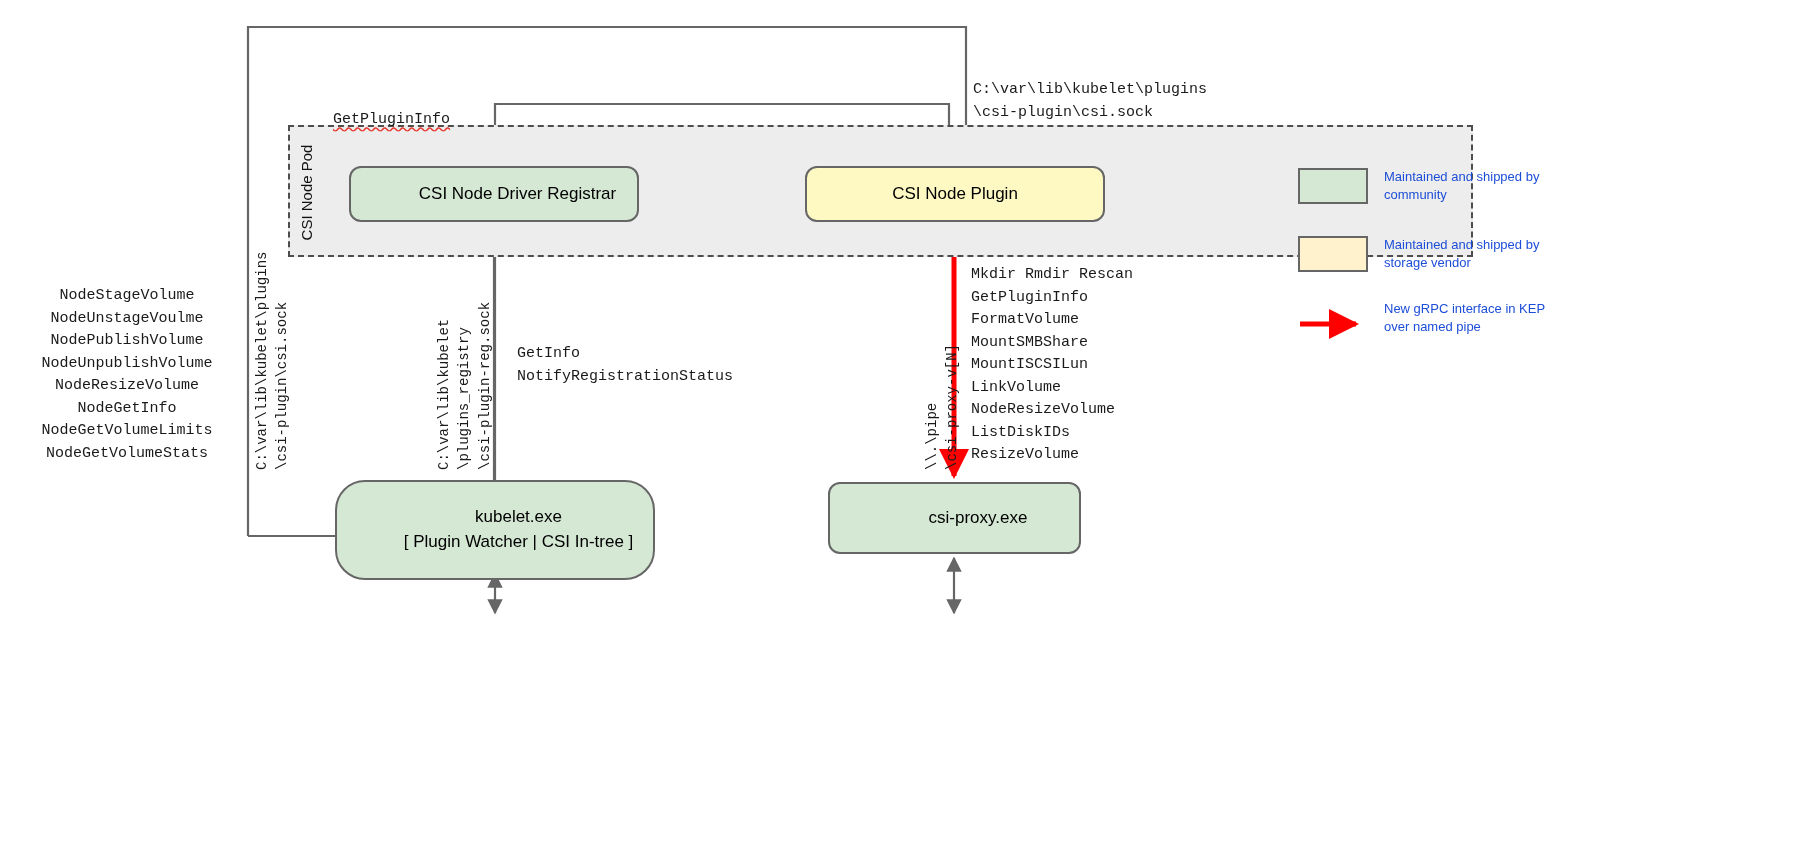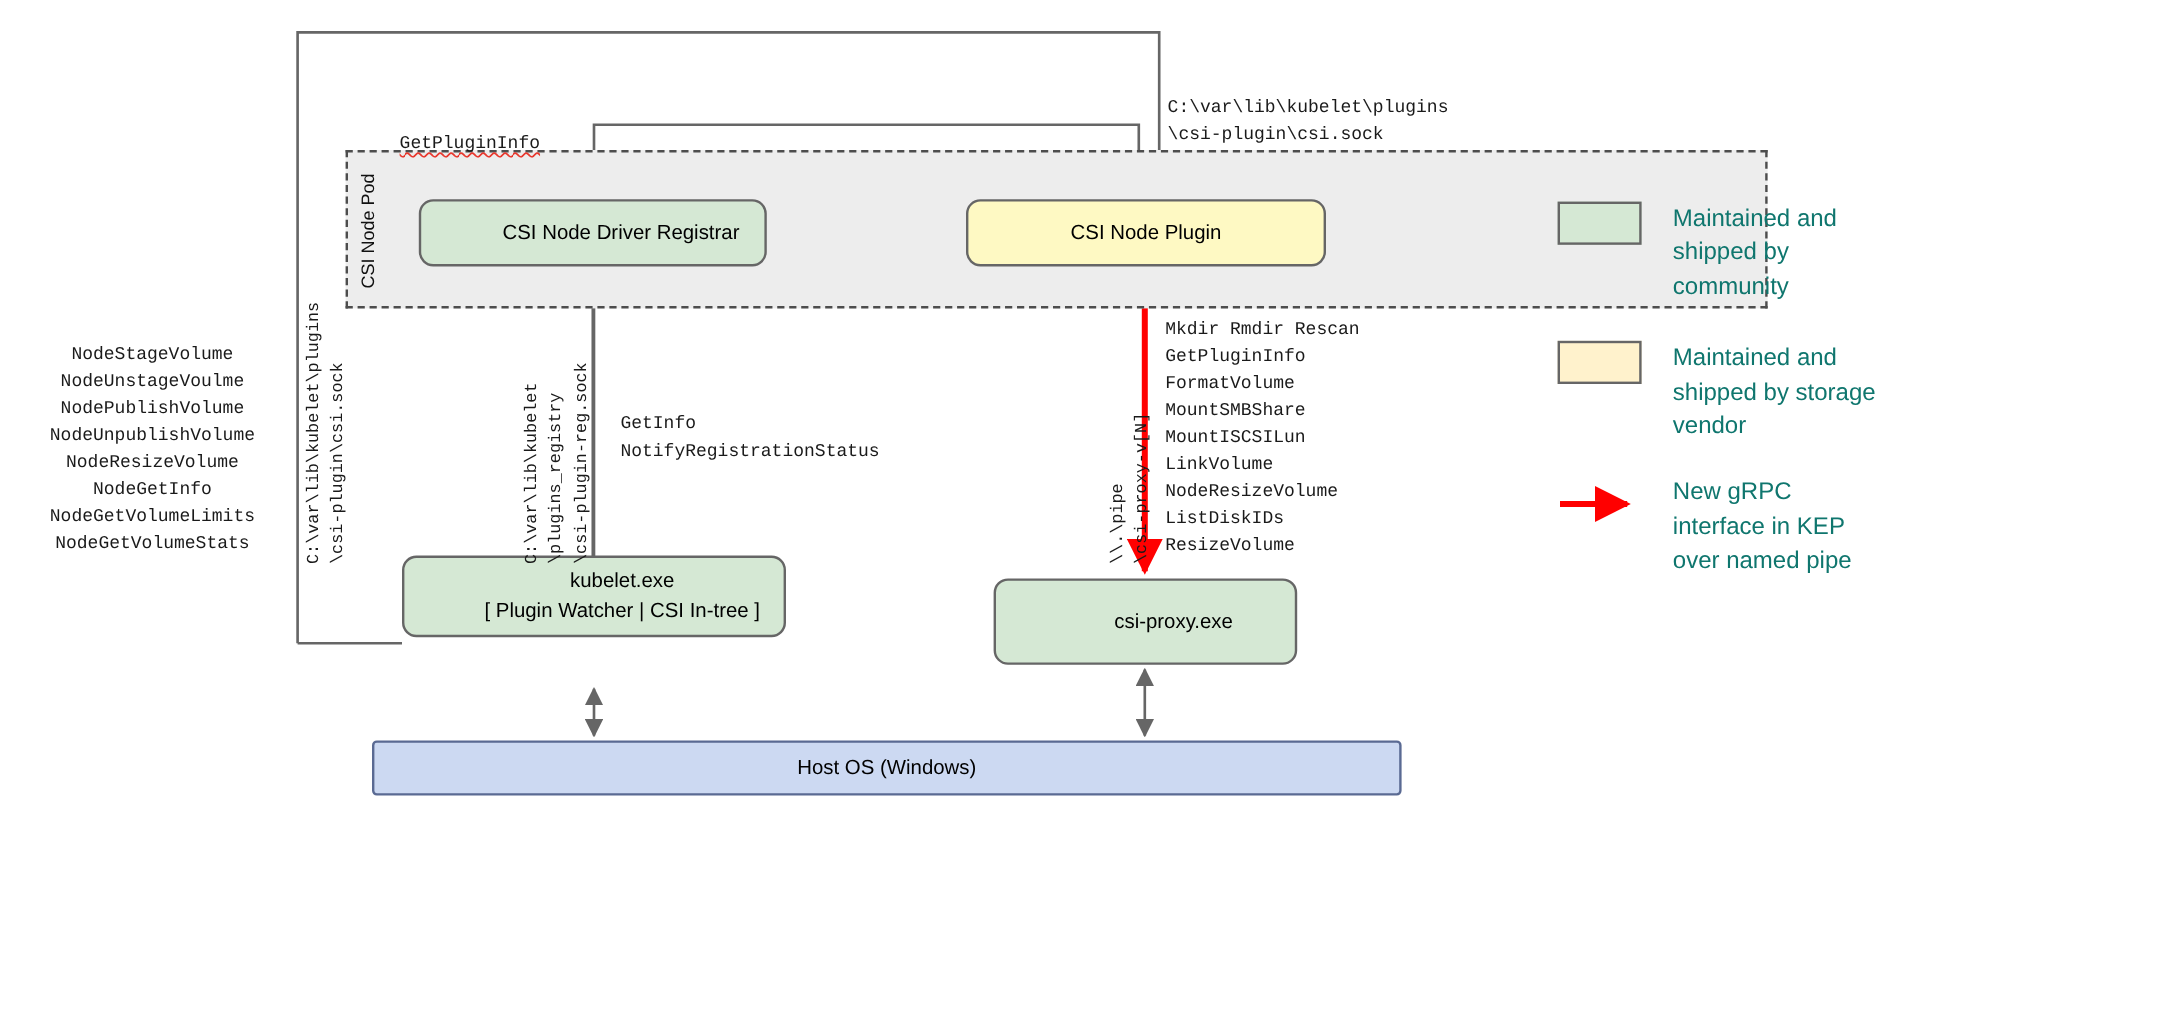--- a/index.html
+++ b/index.html
@@ -60,21 +60,21 @@
   .green { background: #d5e8d4; padding-left: 47px; }
   .yellow { background: #fef9c3; }
   .blue {
     background: #ccd9f2;
     border: 2px solid #5a6a93;
     border-radius: 4px;
   }
 
   #box-registrar { left: 349px; top: 166px; width: 290px; height: 56px; }
   #box-nodeplugin { left: 805px; top: 166px; width: 300px; height: 56px; }
-  #box-kubelet   { left: 335px; top: 463px; width: 320px; height: 68px; }
+  #box-kubelet   { left: 335px; top: 480px; width: 320px; height: 100px; border-radius: 30px; }
   #box-csiproxy  { left: 828px; top: 482px; width: 253px; height: 72px; align-items: center; }
   #box-hostos    { left: 310px; top: 617px; width: 858px; height: 46px;
                    font-size: 17px; }
 
   
   .mono {
     font-family: "Liberation Mono", monospace;
     font-size: 15px;
     line-height: 1.5;
     color: #1a1a1a;
@@ -124,24 +124,24 @@
     border: 2px solid #666666;
     box-sizing: border-box;
     flex: 0 0 auto;
   }
   .legend-arrow-cell {
     width: 70px; height: 36px;
     flex: 0 0 auto;
     position: relative;
   }
   .legend-text {
-    margin-left: 26px;
-    font-size: 20px;
+    margin-left: 16px;
+    font-size: 13px;
     line-height: 1.42;
-    color: #0f766e;
+    color: #1d4ed8;
     max-width: 170px;
   }
   .legend-row.arrow .legend-text { margin-top: -4px; }
 
   
   #wires {
     left: 0; top: 0;
     width: 1818px; height: 842px;
     pointer-events: none;
   }
@@ -196,23 +196,20 @@
 
   <div id="box-kubelet" class="abs node-box green">
     <div>kubelet.exe</div>
     <div>[ Plugin Watcher | CSI In-tree ]</div>
   </div>
 
   <div id="box-csiproxy" class="abs node-box green">
     <div>csi-proxy.exe</div>
   </div>
 
-  <div id="box-hostos" class="abs node-box blue">
-    <div>Host OS (Windows)</div>
-  </div>
 
   <div id="label-getplugininfo" class="abs mono">GetPluginInfo</div>
 
   <div id="label-plugin-sock" class="abs mono">C:\var\lib\kubelet\plugins
 \csi-plugin\csi.sock</div>
 
   <div id="label-getinfo" class="abs mono">GetInfo
 NotifyRegistrationStatus</div>
 
   <div id="list-node-ops" class="abs mono"><div>NodeStageVolume</div><div>NodeUnstageVoulme</div><div>NodePublishVolume</div><div>NodeUnpublishVolume</div><div>NodeResizeVolume</div><div>NodeGetInfo</div><div>NodeGetVolumeLimits</div><div>NodeGetVolumeStats</div></div>

